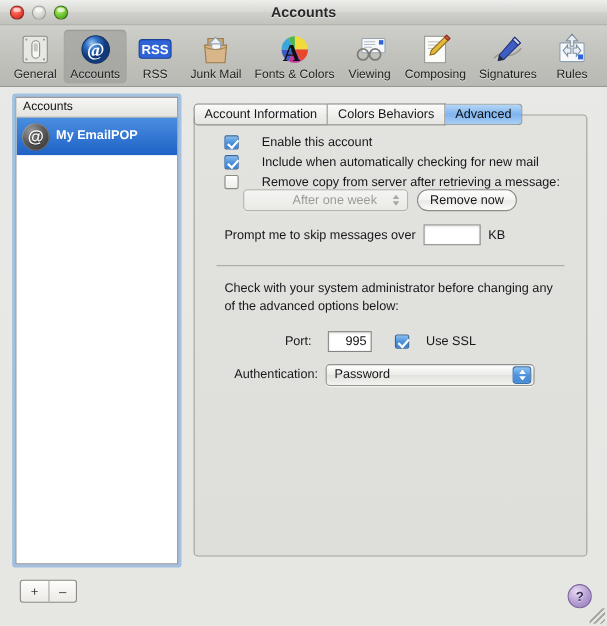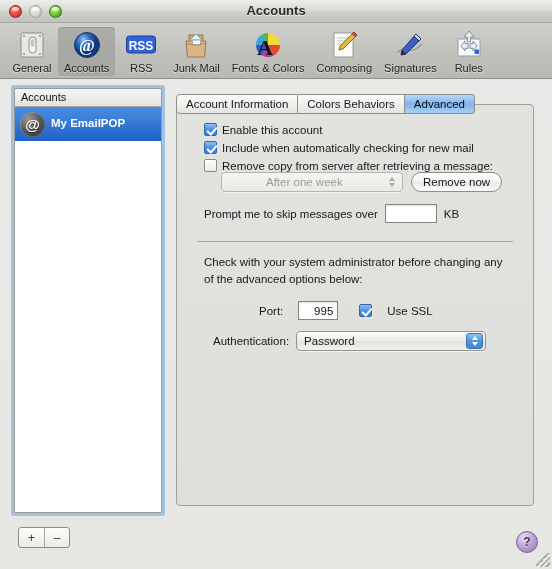--- a/index.html
+++ b/index.html
@@ -201,21 +201,21 @@
   }
 
   
   .pane-inner {
     position: absolute; inset: 0;
     padding: 18px 14px 0 14px;
   }
 
   .chkrow {
     display: flex; align-items: center;
-    gap: 5px;
+    gap: 21px;
     margin-bottom: 5px;
     padding-left: 13px;
   }
   .chk {
     width: 13px; height: 13px; flex: 0 0 13px;
     border: 1px solid #8b8b86;
     border-radius: 2px;
     background: linear-gradient(to bottom, #ffffff 0%, #ececea 100%);
     box-sizing: border-box;
     position: relative;
@@ -411,20 +411,35 @@
             <path d="M9 25.4 A12 12 0 0 1 3 15 L15 15 Z" fill="#3e58c4"></path>
             <path d="M3 15 A12 12 0 0 1 9 4.6 L15 15 Z" fill="#3aa7d8"></path>
             <path d="M9 4.6 A12 12 0 0 1 15 3 L15 15 Z" fill="#4cb84c"></path>
           </g>
           <text x="12" y="25" font-family="Liberation Serif, serif" font-size="22" font-weight="bold" fill="#101010" text-anchor="middle">A</text>
         </svg>
       </div>
       <div class="tb-label">Fonts &amp; Colors</div>
     </div>
 
+    <div class="tb-item">
+      <div class="tb-icon">
+        <svg width="32" height="26" viewBox="0 0 32 26">
+          <rect x="9" y="3" width="21" height="13" rx="1" fill="#f6f8fa" stroke="#97a5b2"></rect>
+          <rect x="24.5" y="4.5" width="4" height="4" fill="#2f63d8"></rect>
+          <line x1="11" y1="6" x2="21" y2="6" stroke="#b0bcc8"></line>
+          <line x1="11" y1="8.5" x2="21" y2="8.5" stroke="#b0bcc8"></line>
+          <line x1="11" y1="11" x2="18" y2="11" stroke="#b0bcc8"></line>
+          <circle cx="10" cy="17.5" r="5" fill="none" stroke="#7d7d78" stroke-width="1.6"></circle>
+          <circle cx="21" cy="17.5" r="5" fill="none" stroke="#7d7d78" stroke-width="1.6"></circle>
+          <line x1="15" y1="17.5" x2="16" y2="17.5" stroke="#7d7d78" stroke-width="1.6"></line>
+        </svg>
+      </div>
+      <div class="tb-label">Viewing</div>
+    </div>
 
     <div class="tb-item">
       <div class="tb-icon">
         <svg width="30" height="30" viewBox="0 0 30 30">
           <rect x="5" y="3" width="19" height="24" fill="#fbfbf8" stroke="#9a9a95"></rect>
           <line x1="8" y1="8" x2="20" y2="8" stroke="#c3c3be"></line>
           <line x1="8" y1="11" x2="20" y2="11" stroke="#c3c3be"></line>
           <line x1="8" y1="14" x2="17" y2="14" stroke="#c3c3be"></line>
           <path d="M25 2 L28 5 L14 19 L10 20 L11 16 Z" fill="#e6b93a" stroke="#8a6f1e"></path>
           <path d="M25 2 L28 5 L26.2 6.8 L23.2 3.8 Z" fill="#e0554a" stroke="#8a3228"></path>
@@ -494,21 +509,21 @@
             <div class="chk on"></div>
             <div class="chklabel">Include when automatically checking for new mail</div>
           </div>
 
           <div class="chkrow" style="margin-bottom:0;">
             <div class="chk"></div>
             <div class="chklabel">Remove copy from server after retrieving a message:</div>
           </div>
 
           <div class="row" style="padding-left:30px; gap:8px; margin-bottom:12px;">
-            <div class="popup disabled" style="width:182px;padding-left:44px;">
+            <div class="popup disabled" style="width:150px;padding-left:44px;">
               <span>After one week</span>
               <span class="arrows">
                 <span class="tri-up"></span>
                   <span class="tri-dn"></span>
               </span>
             </div>
             <button class="pushbtn">Remove now</button>
           </div>
 
           <div class="row" style="padding-left:13px; gap:7px; margin-bottom:18px;">

